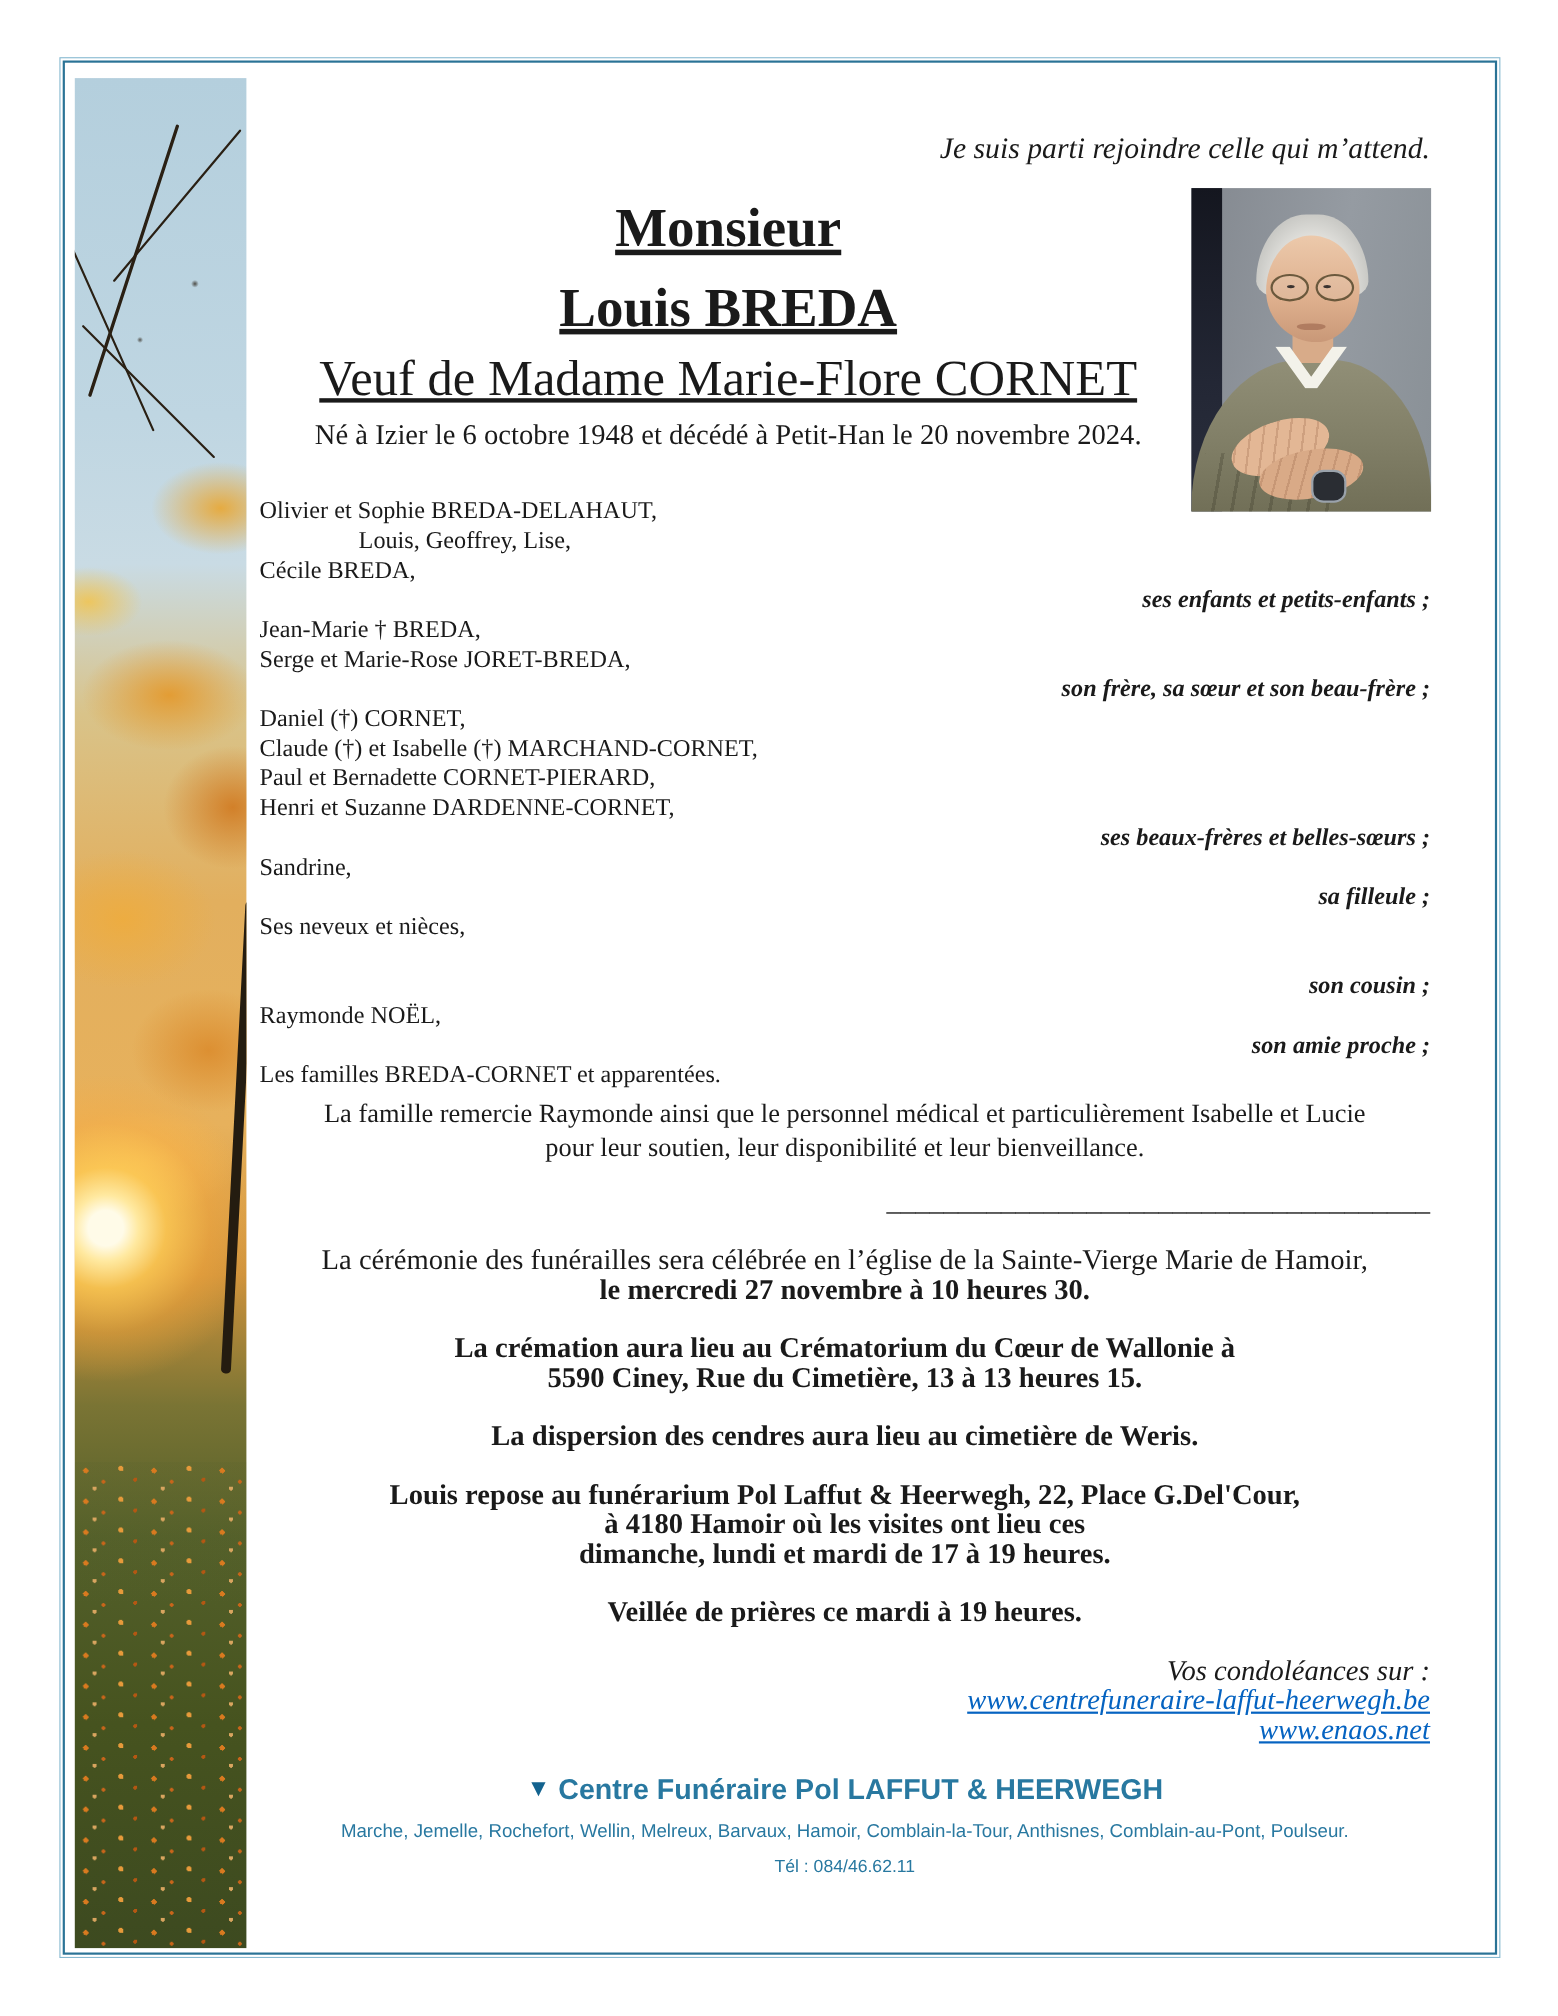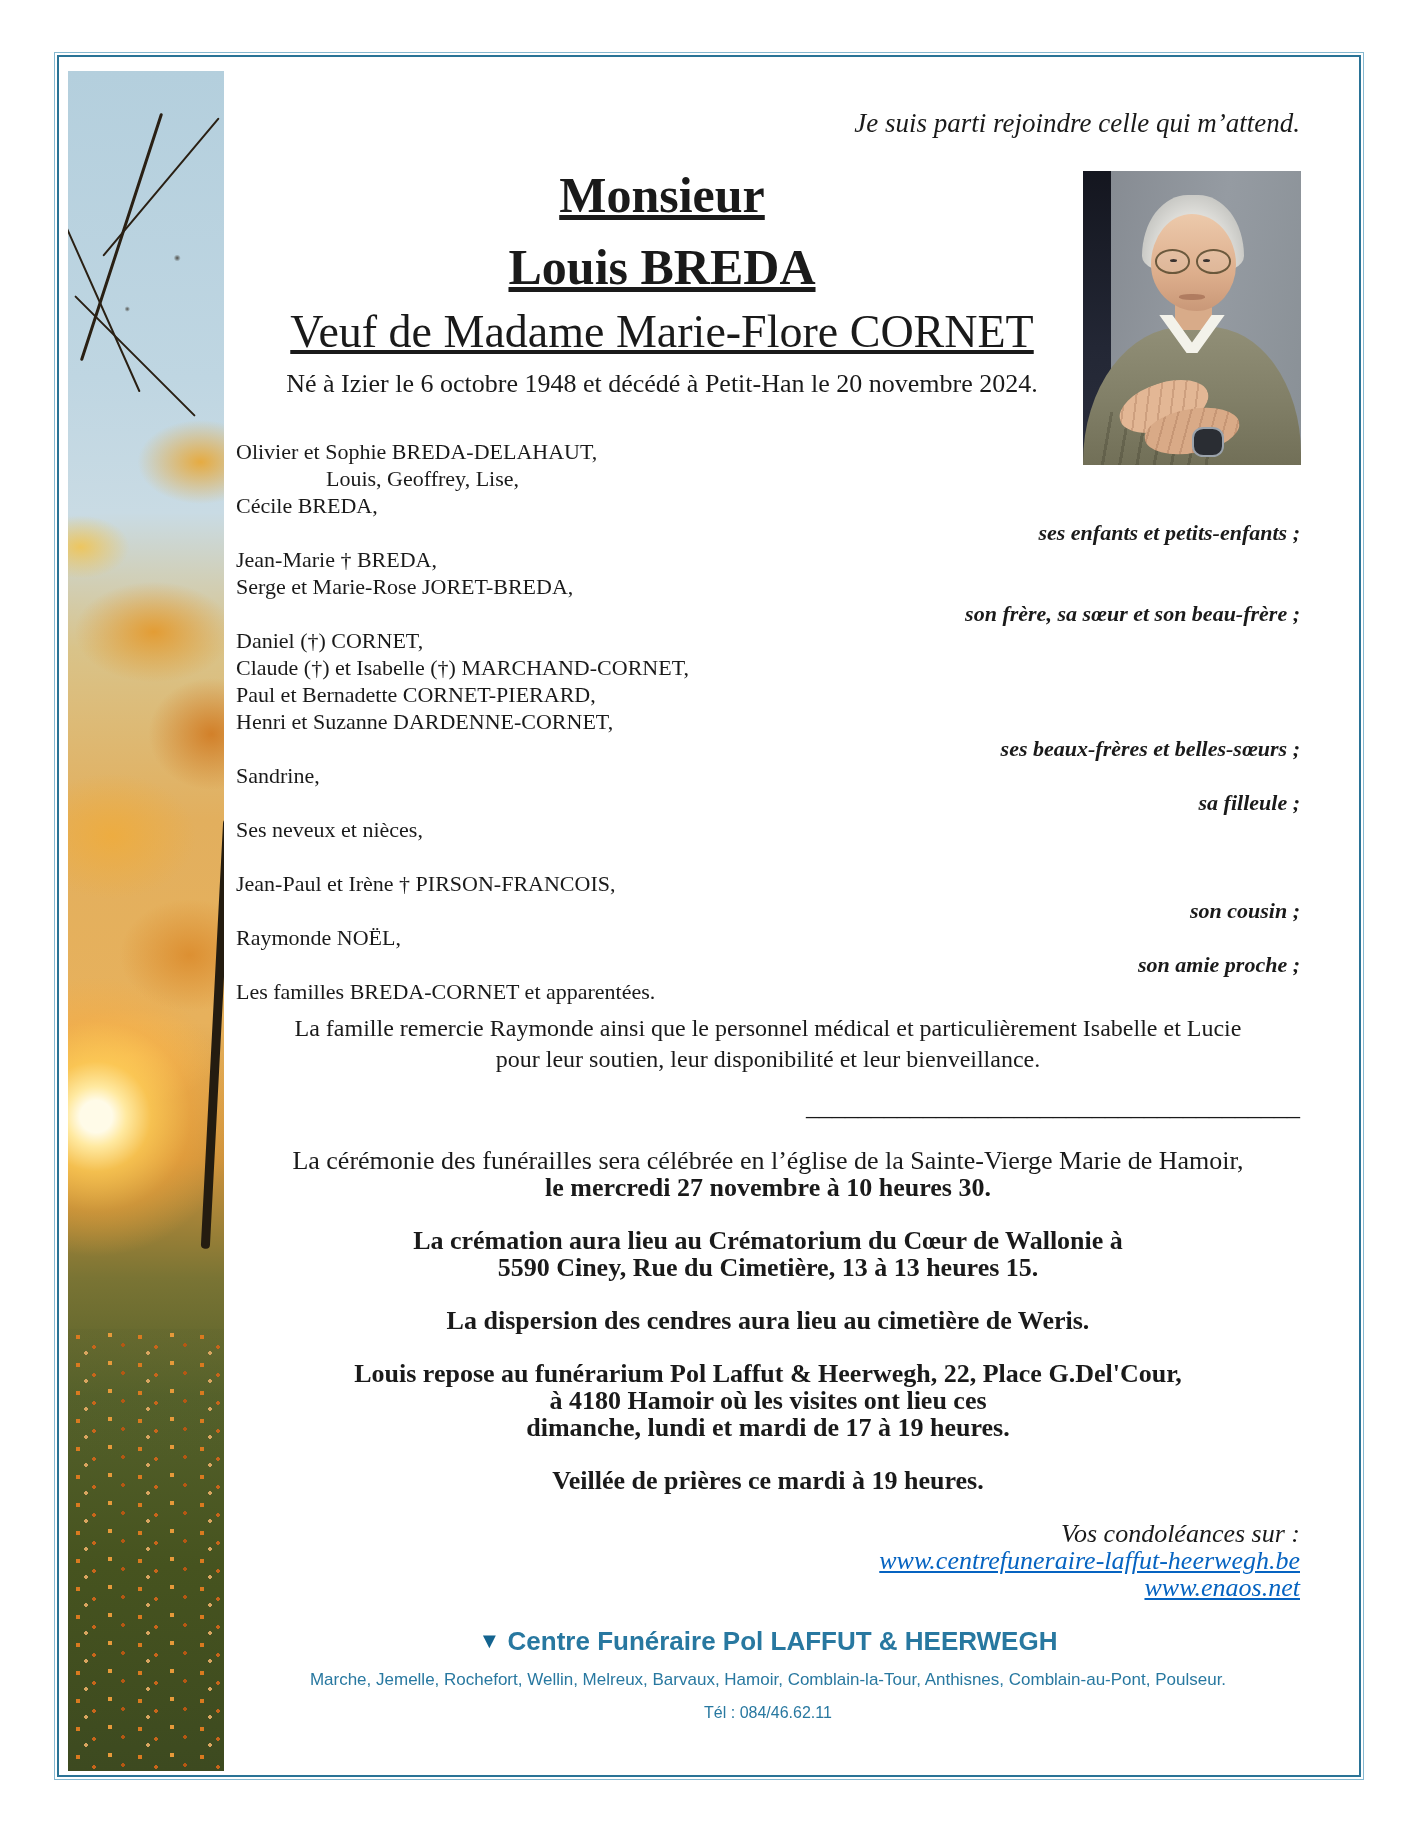--- a/index.html
+++ b/index.html
@@ -77,21 +77,21 @@
     border-radius:46% 42% 0 0 / 92% 86% 0 0;}
   .p-sweater::after{content:"";position:absolute;left:6%;bottom:0;width:55%;height:42%;
     background:repeating-linear-gradient(100deg, rgba(0,0,0,0) 0 14px, rgba(56,54,38,.28) 14px 17px);}
   .p-hand{position:absolute;background:#e3b795;border-radius:50%;
     background-image:repeating-linear-gradient(115deg, rgba(0,0,0,0) 0 10px, rgba(160,110,80,.32) 10px 12px);}
   .p-hand.h1{left:16%;top:72%;width:42%;height:16%;transform:rotate(-18deg);}
   .p-hand.h2{left:28%;top:81%;width:44%;height:15%;transform:rotate(-10deg);background-color:#d9aa87;}
   .p-watch{position:absolute;left:50%;top:87%;width:13%;height:9%;background:#2a2d33;border:2px solid #9aa2ab;border-radius:35%;}
 
   
-  .content{position:absolute;left:175px;top:0;width:1064px;padding:0 12px 0 2px;}
+  .content{position:absolute;left:175px;top:12px;width:1064px;padding:0 12px 0 2px;}
   .epigraph{margin-top:50px;text-align:right;font-style:italic;font-size:27px;line-height:32px;}
   .titles{margin-top:20px;width:852px;text-align:center;text-decoration:underline;}
   .title-line{font-weight:bold;font-size:50px;line-height:72px;}
   .subtitle-line{font-size:46px;line-height:58px;}
   .birth-death{margin-top:8px;width:852px;text-align:center;font-size:26px;line-height:30px;}
   .intro{margin-top:12px;font-size:26px;line-height:30px;}
   .family-list{margin-top:39px;font-size:22px;line-height:27px;}
   .fam-name{}
   .fam-indent{padding-left:90px;}
   .fam-role{text-align:right;font-weight:bold;font-style:italic;}
@@ -165,21 +165,20 @@
         <div class="fam-role">son frère, sa sœur et son beau-frère ;</div>
         <div class="fam-name">Daniel (†) CORNET,</div>
         <div class="fam-name">Claude (†) et Isabelle (†) MARCHAND-CORNET,</div>
         <div class="fam-name">Paul et Bernadette CORNET-PIERARD,</div>
         <div class="fam-name">Henri et Suzanne DARDENNE-CORNET,</div>
         <div class="fam-role">ses beaux-frères et belles-sœurs ;</div>
         <div class="fam-name">Sandrine,</div>
         <div class="fam-role">sa filleule ;</div>
         <div class="fam-name">Ses neveux et nièces,</div>
         <div class="fam-gap"></div>
-        <div class="fam-name">Jean-Paul et Irène † PIRSON-FRANCOIS,</div>
         <div class="fam-role">son cousin ;</div>
         <div class="fam-name">Raymonde NOËL,</div>
         <div class="fam-role">son amie proche ;</div>
         <div class="fam-name">Les familles BREDA-CORNET et apparentées.</div>
       </div>
 
     <div class="thanks">
       <div>La famille remercie Raymonde ainsi que le personnel médical et particulièrement Isabelle et Lucie</div>
       <div>pour leur soutien, leur disponibilité et leur bienveillance.</div>
     </div>

